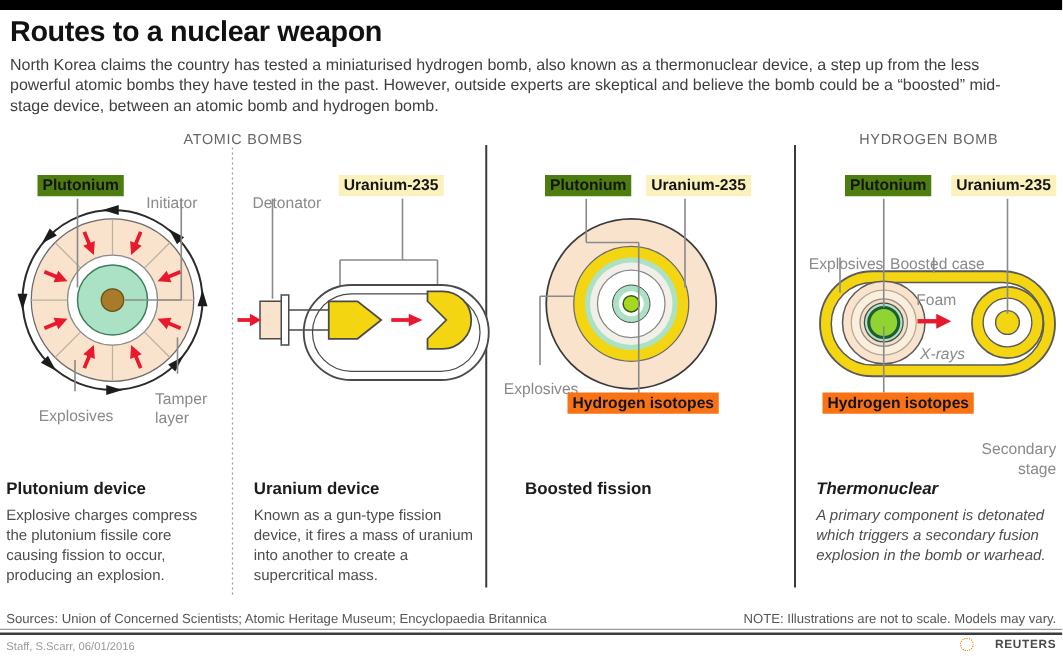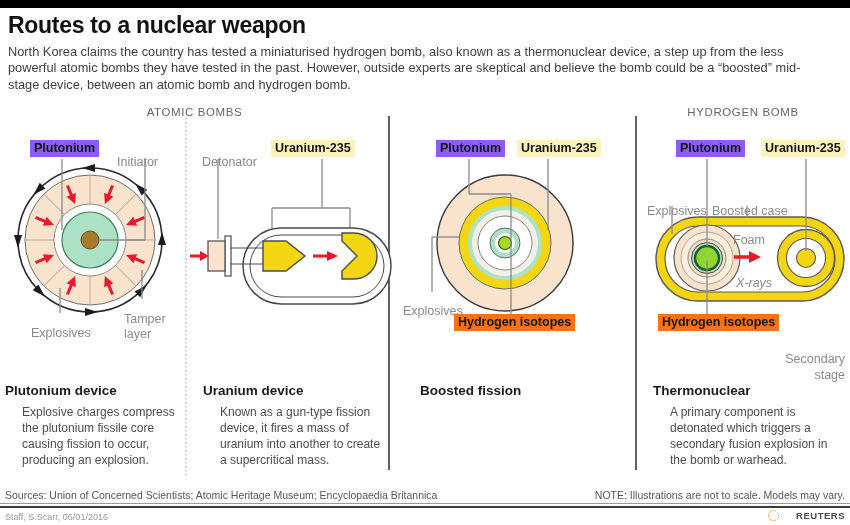--- a/index.html
+++ b/index.html
@@ -6,26 +6,26 @@
   #canvas{position:relative;width:850px;height:525px;background:#fff;overflow:hidden;
           font-family:"Liberation Sans","DejaVu Sans",sans-serif;}
   .abs{position:absolute;}
   #topbar{left:0;top:0;width:850px;height:8px;background:#000;}
   #title{left:8px;top:12px;font-size:23px;font-weight:800;color:#111;letter-spacing:-0.3px;}
   #intro{left:8px;top:44px;width:800px;font-size:12.8px;line-height:1.28;color:#3f3f3f;}
   .grouphead{font-size:11.5px;color:#666;letter-spacing:0.6px;text-align:center;}
   .glabel{color:#8a8a8a;font-size:12.5px;white-space:nowrap;margin-top:12px;}
   .glabel.wrap{white-space:normal;}
   .chip{font-weight:bold;font-size:12.5px;color:#141414;padding:0 4px;line-height:17px;display:inline-block;white-space:nowrap;}
-  .chip-mint{background:#8b5cf6;}
+  .chip-mint{background:#4d7c0f;}
   .chip-yellow{background:#FBF1BC;}
   .chip-lime{background:#f97316;}
   .italic{font-style:italic;}
   .sec-head{font-size:13.5px;font-weight:bold;color:#1c1c1c;}
-  .sec-body{font-size:12px;color:#4d4d4d;line-height:1.33;margin:7px 0 0 17px;}
+  .sec-body{font-size:12px;color:#4d4d4d;line-height:1.33;margin:7px 0 0 0;}
   #svg-layer{left:0;top:0;}
   #sources{left:5px;top:489px;font-size:10.5px;color:#555;}
   #note{right:5px;top:489px;font-size:10.5px;color:#555;}
   #rule1{left:0;top:503px;width:850px;height:1px;background:#9a9a9a;}
   #rule2{left:0;top:506px;width:850px;height:2px;background:#3c3c3c;}
   #credit{left:5px;top:512px;font-size:9px;color:#999;}
   #brand{right:5px;top:510px;font-size:9.5px;font-weight:bold;color:#4a4a4a;letter-spacing:0.5px;display:flex;align-items:center;gap:17px;}
   .r-circle{width:9px;height:9px;border:1.5px dotted #f28500;border-radius:50%;display:inline-block;}
 </style>
 </head>
@@ -215,21 +215,21 @@
     <div class="sec-head">Plutonium device</div>
     <p class="sec-body">Explosive charges compress the plutonium fissile core causing fission to occur, producing an explosion.</p>
   </div>
   <div class="abs" style="left:203px;top:383px;width:186px;">
     <div class="sec-head">Uranium device</div>
     <p class="sec-body">Known as a gun-type fission device, it fires a mass of uranium into another to create a supercritical mass.</p>
   </div>
   <div class="abs" style="left:420px;top:383px;width:208px;">
     <div class="sec-head">Boosted fission</div>
   </div>
-  <div class="abs" style="left:653px;top:383px;width:188px;">
+  <div class="abs" style="left:653px;top:383px;width:188px;font-style:italic;">
     <div class="sec-head">Thermonuclear</div>
     <p class="sec-body">A primary component is detonated which triggers a secondary fusion explosion in the bomb or warhead.</p>
   </div>
 
   <div id="sources" class="abs">Sources: Union of Concerned Scientists; Atomic Heritage Museum; Encyclopaedia Britannica</div>
   <div id="note" class="abs">NOTE: Illustrations are not to scale. Models may vary.</div>
   <div id="rule1" class="abs"></div>
   <div id="rule2" class="abs"></div>
   <div id="credit" class="abs">Staff, S.Scarr, 06/01/2016</div>
   <div id="brand" class="abs">

